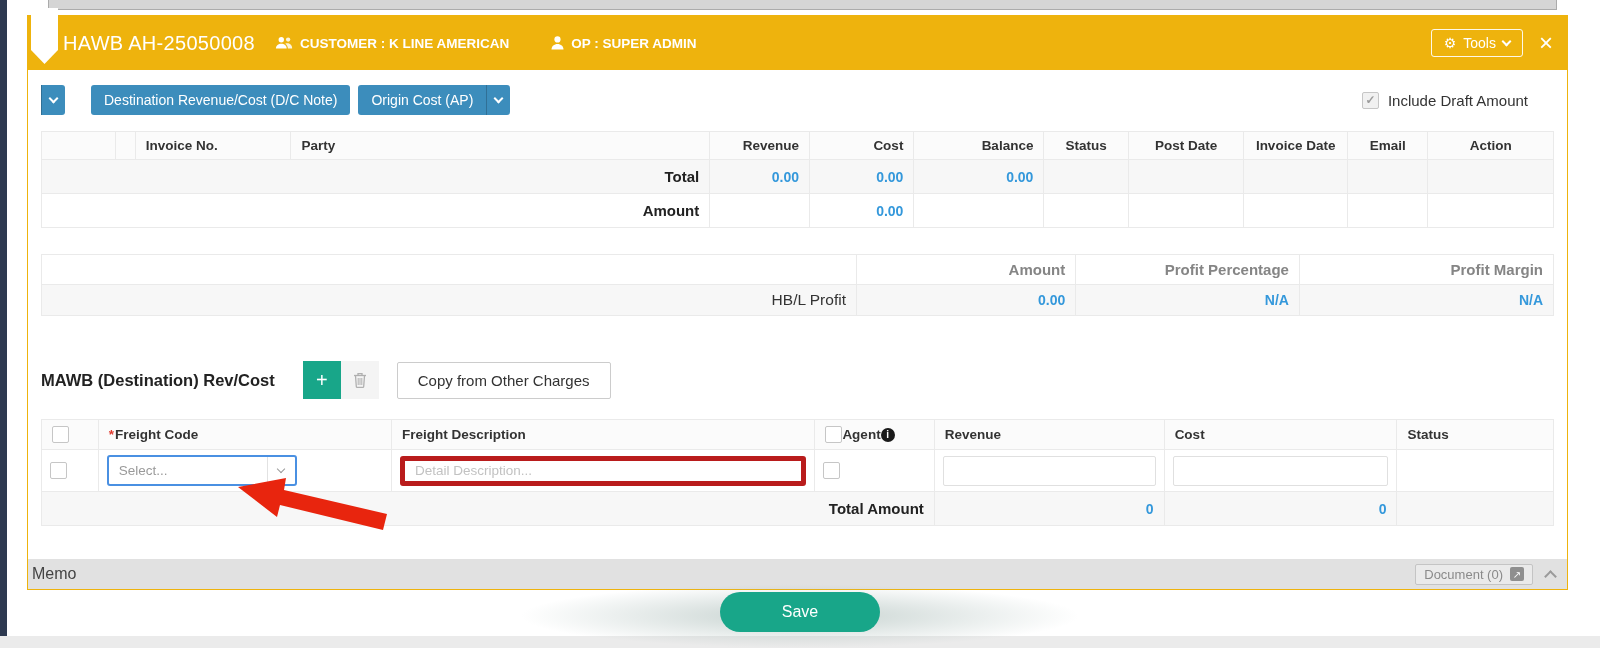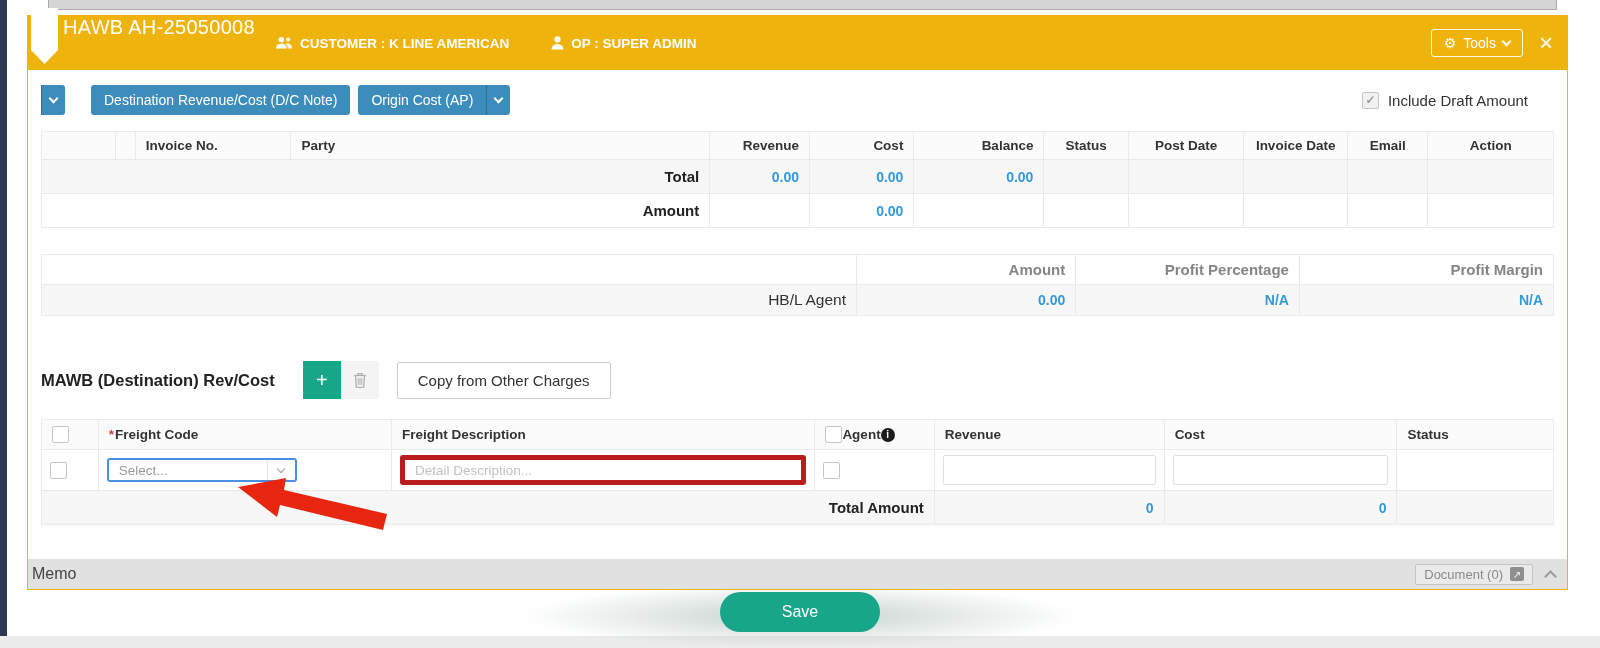--- a/index.html
+++ b/index.html
@@ -4,21 +4,21 @@
 <style>
   * { margin:0; padding:0; box-sizing:border-box; }
   html,body { width:1600px; height:648px; overflow:hidden; }
   body { font-family:"Liberation Sans", sans-serif; background:#ffffff; position:relative; }
 
   .left-strip { position:absolute; left:0; top:0; width:7px; height:648px; background:#2d3950; }
   .top-strip { position:absolute; left:48px; right:43px; top:0; height:10px; background:#d5d5d5; border:1px solid #ababab; border-top:none; }
 
   .panel { position:absolute; left:27px; top:15px; width:1541px; height:575px; background:#ffffff; border:1px solid #eeb30d; }
 
-  .panel-header { height:54px; background:#eeb30d; display:flex; padding:0 14px 0 35px; color:#fff; position:relative; }
+  .panel-header { height:54px; background:#eeb30d; display:flex; align-items:center; padding:0 14px 0 35px; color:#fff; position:relative; }
   .ribbon { position:absolute; left:3px; top:-8px; width:27px; height:56px; background:#fff; clip-path:polygon(0 0,100% 0,100% 75%,50% 100%,0 75%); filter:drop-shadow(2px 2px 2px rgba(0,0,0,.35)); }
   .hawb-title { font-size:20px; font-weight:400; letter-spacing:.3px; }
   .hdr-group { display:flex; align-items:center; gap:7px; font-size:13.5px; font-weight:bold; }
   .hdr-cust { margin-left:20px; }
   .hdr-op { margin-left:42px; }
   .hdr-right { margin-left:auto; display:flex; align-items:center; gap:16px; }
   .btn-tools { display:flex; align-items:center; gap:7px; border:1px solid rgba(255,255,255,.9); border-radius:3px; padding:5px 12px; font-size:14px; color:#fff; background:transparent; cursor:pointer; }
   .gear { font-size:14px; line-height:1; }
   .chev { display:inline-block; width:7px; height:7px; border-right:2px solid #fff; border-bottom:2px solid #fff; transform:rotate(45deg); margin-top:-3px; }
   .close-x { font-size:24px; line-height:1; cursor:pointer; font-weight:400; }
@@ -50,21 +50,21 @@
 
   .mawb-head { display:flex; align-items:center; margin-bottom:20px; }
   .mawb-title { font-size:16.5px; font-weight:bold; color:#222; margin-right:28px; }
   .btn-plus { width:38px; height:38px; background:#18a689; color:#fff; font-size:20px; border:none; display:flex; align-items:center; justify-content:center; cursor:pointer; }
   .btn-trash { width:38px; height:38px; background:#f4f4f4; border:none; display:flex; align-items:center; justify-content:center; cursor:pointer; }
   .btn-copy { margin-left:18px; background:#fff; border:1px solid #ccc; border-radius:2px; padding:9px 20px; font-size:15px; color:#333; cursor:pointer; font-family:inherit;text-align:right; }
 
   .req { color:#e03b2f; margin-right:1px; }
   .agent-th { display:flex; align-items:center; }
   .info-i { width:14px; height:14px; background:#1a1a1a; color:#fff; border-radius:50%; font-size:10px; font-weight:bold; display:inline-flex; align-items:center; justify-content:center; font-style:normal; }
-  .sel-box { width:190px; height:24px; border:2px solid #4a90e2; border-radius:3px; background:#fff; display:flex; align-items:center; cursor:pointer; }
+  .sel-box { width:190px; height:31px; border:2px solid #4a90e2; border-radius:3px; background:#fff; display:flex; align-items:center; cursor:pointer; }
   .sel-text { flex:1; padding:0 10px; font-size:13.5px; color:#9a9a9a; }
   .sel-caret-zone { width:28px; align-self:stretch; border-left:1px solid #e2e2e2; display:flex; align-items:center; justify-content:center; }
   .chev-gray { display:inline-block; width:6px; height:6px; border-right:1.5px solid #9a9a9a; border-bottom:1.5px solid #9a9a9a; transform:rotate(45deg); margin-top:-3px; }
   .txt-input { width:100%; height:30px; border:5px solid #b91c1c; border-radius:3px; padding:1px 10px; font-size:13.5px; font-family:inherit; color:#444; }
   .txt-input::placeholder { color:#c2c2c2; }
   .num-input { width:100%; height:30px; border:1px solid #e0e0e0; border-radius:2px; padding:0 8px; font-family:inherit; }
   .cell-cb { text-align:center; }
   .tbl-freight td { padding:5px 8px; }
   .tbl-freight .foot td { padding:8px 10px; }
 
@@ -206,21 +206,21 @@
           <col style="width:16.8%">
         </colgroup>
       <tbody>
           <tr>
         <th></th>
         <th class="th-r">Amount</th>
         <th class="th-r">Profit Percentage</th>
         <th class="th-r">Profit Margin</th>
       </tr>
       <tr class="striped">
-        <td class="profit-lbl">HB/L Agent</td>
+        <td class="profit-lbl">HB/L Profit</td>
         <td class="val-blue">0.00</td>
         <td class="val-blue">N/A</td>
         <td class="val-blue">N/A</td>
       </tr>
     </tbody>
       </table>
 
     <div class="mawb-head">
       <span class="mawb-title">MAWB (Destination) Rev/Cost</span>
       <button class="btn-plus">

